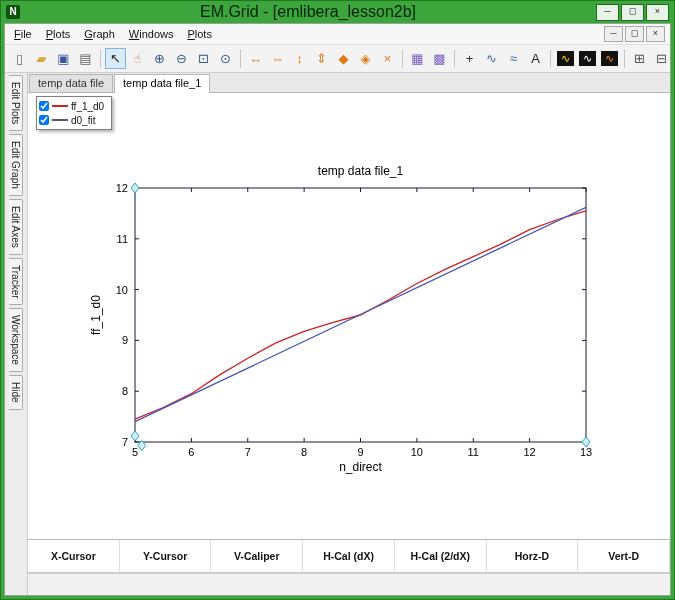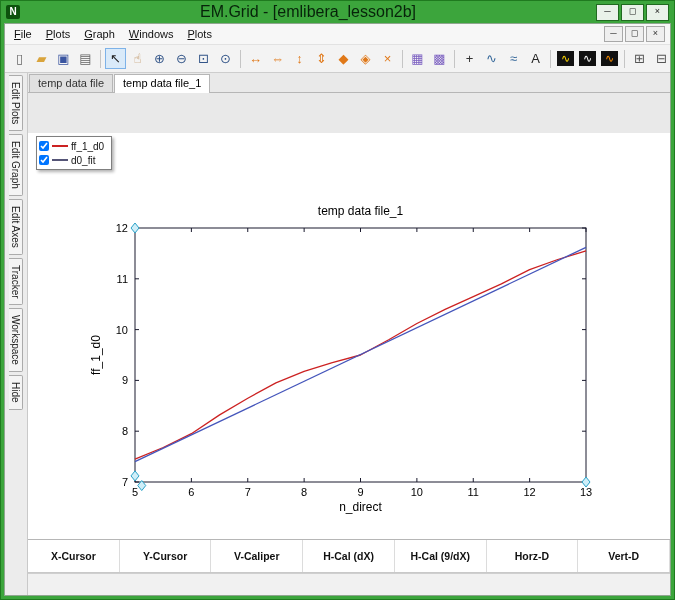--- a/index.html
+++ b/index.html
@@ -38,21 +38,21 @@
   .side-strip { flex:0 0 22px; background:#ececec; display:flex; flex-direction:column; align-items:center;
                 padding-top:2px; gap:3px; border-right:1px solid #c9c9c9; }
   .side-tab { writing-mode:vertical-rl; font-size:10px; color:#222; background:#f4f4f4;
               border:1px solid #ababab; border-left:none; padding:6px 1px; border-radius:0 2px 2px 0; }
   .content { flex:1; display:flex; flex-direction:column; min-width:0; }
   .doc-tab-bar { flex:0 0 19px; display:flex; align-items:center; background:#e9e9e9;
                  border-bottom:1px solid #b6b6b6; padding-left:1px; }
   .doc-tab { font-size:11px; padding:2px 8px 3px; background:#e1e1e1; border:1px solid #b6b6b6;
              border-bottom:none; margin-right:1px; color:#333; white-space:nowrap; }
   .doc-tab.active { background:#ffffff; margin-bottom:-1px; padding-bottom:4px; color:#000; }
-  .canvas { flex:1; background:#ffffff; position:relative; min-height:0; overflow:hidden;margin-top:40px; }
+  .canvas { flex:1; background:#ffffff; position:relative; min-height:0; overflow:hidden; }
   
   .legend { position:absolute; left:8px; top:3px; background:#fff; border:1px solid #7f7f7f;
             box-shadow:2px 2px 3px rgba(0,0,0,0.3); padding:2px 7px 2px 2px; z-index:2; }
   .legend-row { display:flex; align-items:center; gap:3px; height:14px; }
   .legend input { width:10px; height:10px; margin:0; }
   .legend-line { width:16px; border-top:2px solid #000; flex:0 0 auto; }
   .legend-label { font-size:10px; color:#111; }
   #plot-svg { position:absolute; left:40px; top:56px; }
   #plot-svg text { font-family:"Liberation Sans","DejaVu Sans",sans-serif; fill:#000; }
   
@@ -276,21 +276,21 @@
               <path d="M 73.765 291.55600000000004 L 77.765 296.55600000000004 L 73.765 301.55600000000004 L 69.765 296.55600000000004 Z" fill="#cfeef8" stroke="#2aa2c8" stroke-width="1"></path>
               <path d="M 518 288 L 522 293 L 518 298 L 514 293 Z" fill="#cfeef8" stroke="#2aa2c8" stroke-width="1"></path>
             </svg>
         </div>
         <div class="readout">
           <div class="ro-row head">
               <div class="ro-cell ro-head">X-Cursor</div>
               <div class="ro-cell ro-head">Y-Cursor</div>
               <div class="ro-cell ro-head">V-Caliper</div>
               <div class="ro-cell ro-head">H-Cal (dX)</div>
-              <div class="ro-cell ro-head">H-Cal (9/dX)</div>
+              <div class="ro-cell ro-head">H-Cal (2/dX)</div>
               <div class="ro-cell ro-head">Horz-D</div>
               <div class="ro-cell ro-head">Vert-D</div>
             </div>
         </div>
         <div class="status-bar"></div>
       </div>
     </div>
 
   </div>
 </div>

